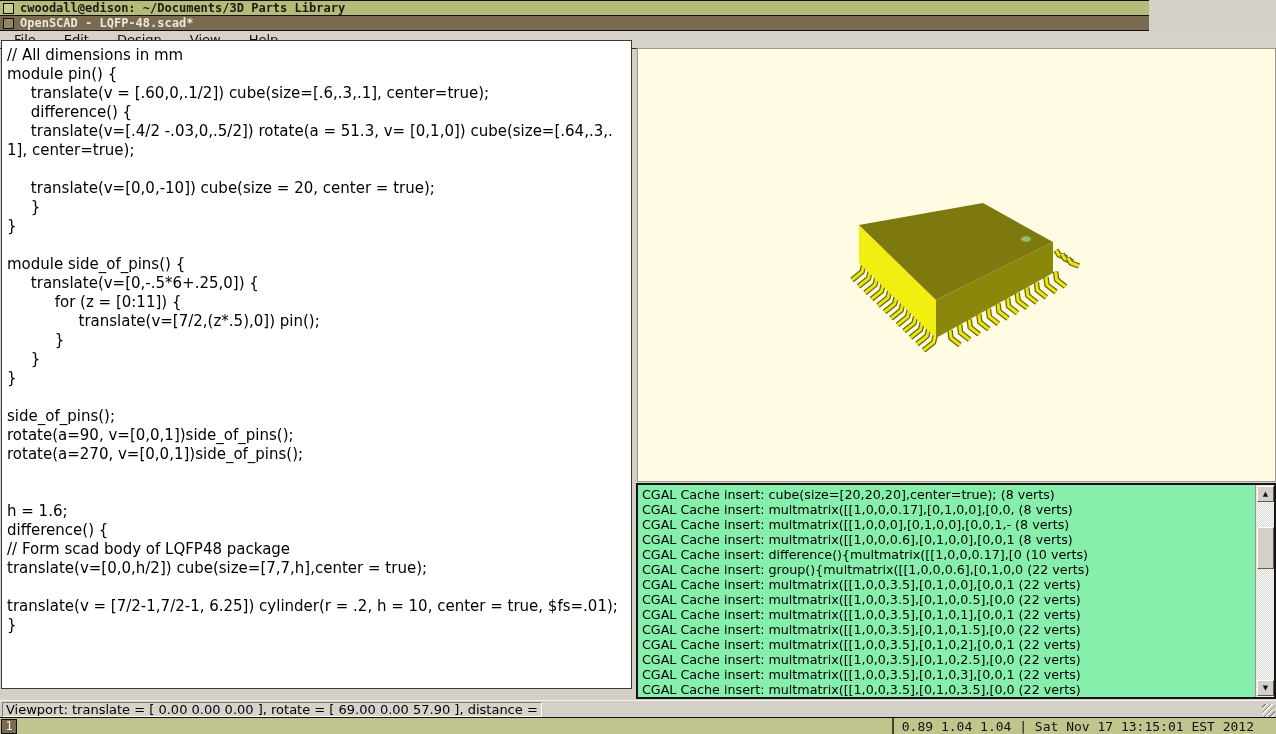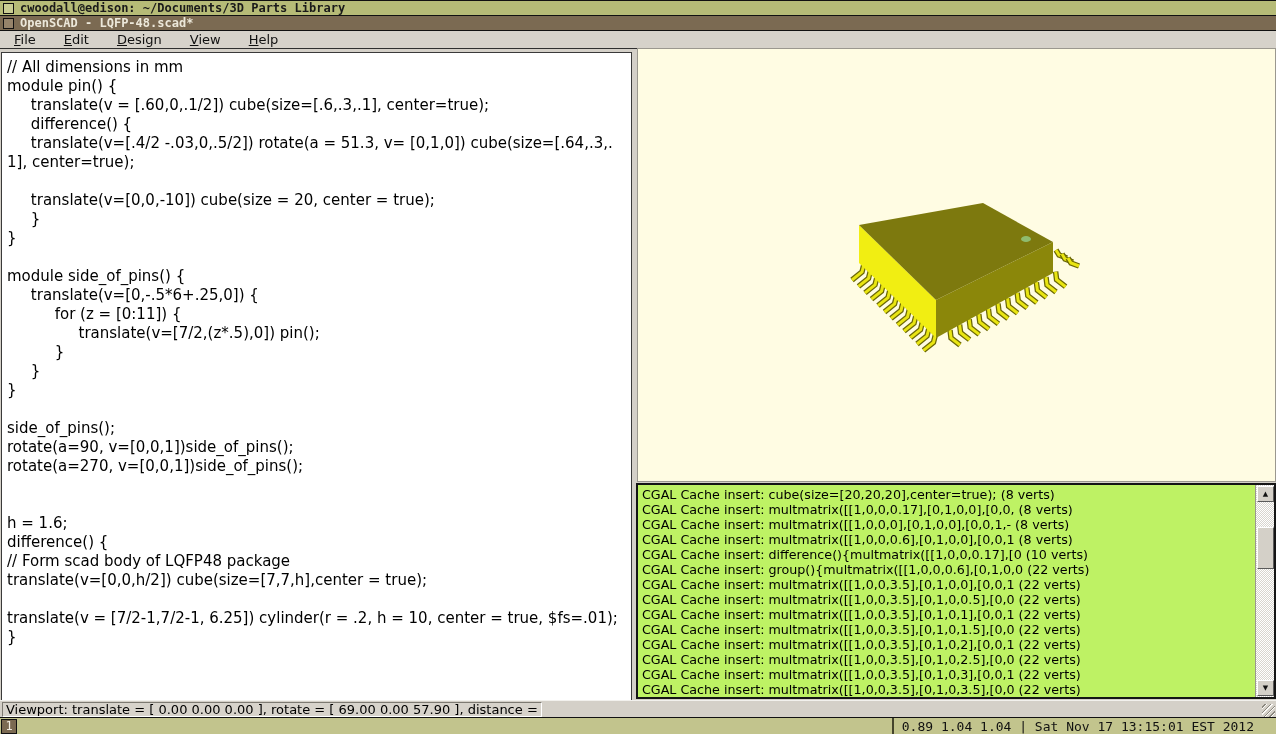--- a/index.html
+++ b/index.html
@@ -1,48 +1,48 @@
 <!DOCTYPE html>
 <html><head>
 <meta charset="utf-8">
 <style>
   * { margin:0; padding:0; box-sizing:border-box; }
   html,body { width:1276px; height:734px; overflow:hidden; }
   body { position:relative; background:#d4d0c8; font-family:"DejaVu Sans", "Liberation Sans", sans-serif; }
 
   
-  .titlebar { position:absolute; left:0; width:1276px; display:flex; align-items:center;
+  .titlebar { position:absolute; left:0; width:1149px; display:flex; align-items:center;
               font-family:"DejaVu Sans Mono","Liberation Mono",monospace; font-size:12px; font-weight:bold; }
   #titlebar-term { top:0; height:16px; background:#b6bb77; color:#1a1a1a; border-top:1px solid #111; border-bottom:1px solid #111; }
   #titlebar-app  { top:16px; height:15px; background:#7b6a52; color:#ece8da; border-bottom:1px solid #111; }
   .wm-iconbox { width:11px; height:11px; border:1px solid #111; margin:0 6px 0 3px; flex:0 0 auto; }
   #titlebar-term .wm-iconbox { background:#c9cd92; }
   #titlebar-app  .wm-iconbox { background:#95836a; }
 
   
   #menubar { position:absolute; left:0; top:31px; width:1276px; height:18px; background:#d6d2ca;
              border-bottom:1px solid #2f2f2f; display:flex; align-items:center; font-size:13px; color:#111; }
   .menu-item { padding:1px 14px; cursor:default; }
   .mnemonic { text-decoration:underline; }
 
   
-  #editor { position:absolute; left:1px; top:52px; width:631px; height:649px; background:#fff;
+  #editor { position:absolute; left:1px; top:40px; width:631px; height:649px; background:#fff;
             border:1px solid #3a3a3a; overflow:hidden; padding:5px 0 0 5px;
             font-size:15px; color:#000; tab-size:5; -moz-tab-size:5; }
   .code-line { white-space:pre-wrap; line-height:19px; min-height:19px; word-break:break-all; }
 
   
   #splitter { position:absolute; left:632px; top:49px; width:5px; height:650px; background:#d4d0c8; }
 
   
   #view3d { position:absolute; left:637px; top:48px; width:639px; height:434px; background:#fffce3; border:1px solid #9b988f; }
   #view3d svg { position:absolute; left:0; top:0; }
 
   
-  #console { position:absolute; left:636px; top:483px; width:640px; height:216px; background:#bef264;
+  #console { position:absolute; left:636px; top:483px; width:640px; height:216px; background:#86efac;
              border:2px solid #151515; overflow:hidden; }
   #console-lines { position:absolute; left:0; top:0; right:19px; padding:2px 0 0 4px;
                    font-size:12.7px; color:#000; }
   .console-line { white-space:nowrap; line-height:15px; height:15px; overflow:hidden; }
 
   
   #console-scrollbar { position:absolute; top:0; right:0; width:19px; height:212px;
      background-image:conic-gradient(#fff 0 25%, #d8d5ce 0 50%, #fff 0 75%, #d8d5ce 0);
      background-size:2px 2px; border-left:1px solid #9a978e; }
   .sb-btn { position:absolute; left:1px; width:17px; height:16px; background:#d4d0c8;

